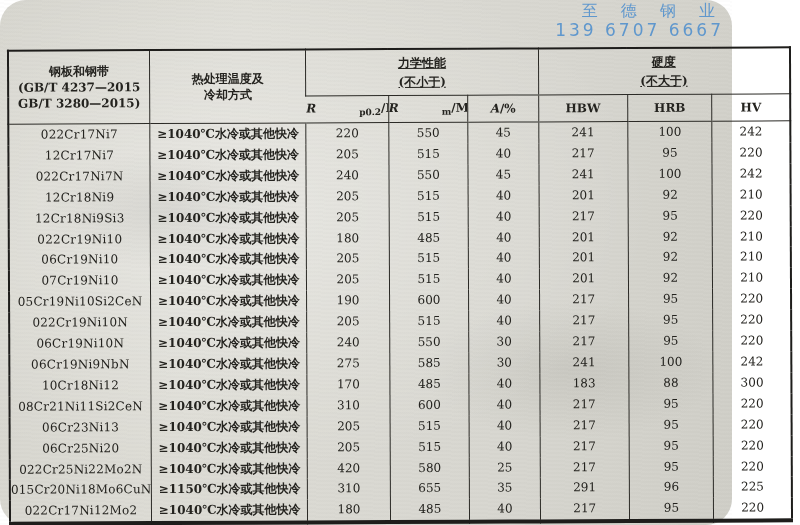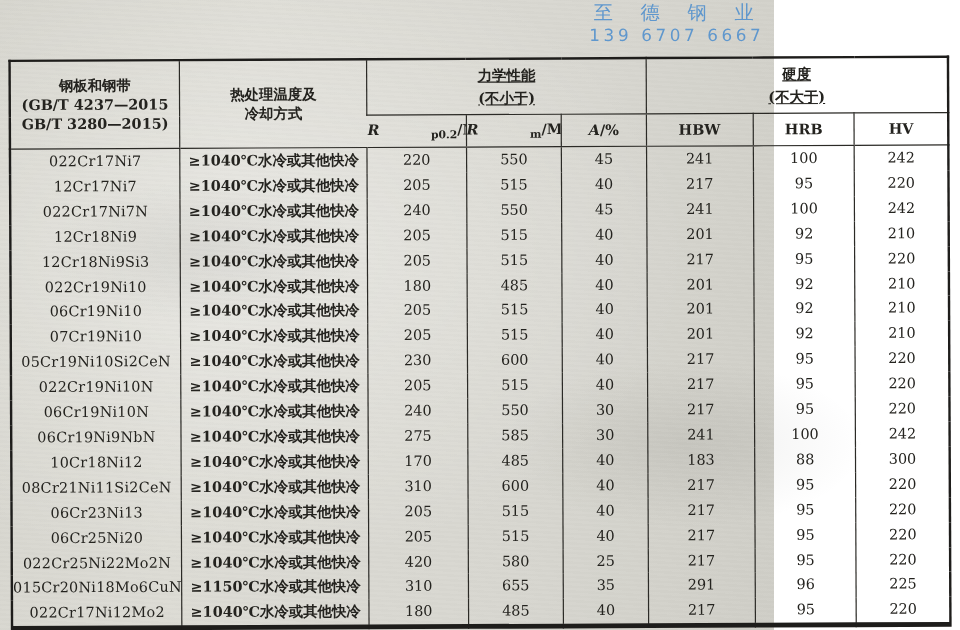--- a/index.html
+++ b/index.html
@@ -1,29 +1,29 @@
 <!DOCTYPE html>
 <html><head>
 <meta charset="utf-8">
 <style>
   html,body{margin:0;padding:0;}
   body{width:800px;height:525px;overflow:hidden;
        font-family:"DejaVu Serif","Liberation Serif",serif;}
-  .page{position:relative;width:645px;height:525px;
+  .page{position:relative;width:732px;height:525px;
         background:
           radial-gradient(ellipse at 30% 40%, rgba(255,255,255,.35), rgba(0,0,0,0) 60%),
           linear-gradient(100deg, #d6d5cd 0%, #dddcd5 30%, #d8d7d0 70%, #cfcec7 100%);
-        color:#20201e;}
+        color:#20201e;border-radius:26px;}
   .page::after{content:"";position:absolute;inset:0;pointer-events:none;
         background:repeating-linear-gradient(3deg, rgba(0,0,0,.012) 0 2px, rgba(255,255,255,.012) 2px 4px);}
   
   .wm{position:absolute;top:2px;right:8px;text-align:right;color:#5f97cd;
       font-family:"DejaVu Sans","Liberation Sans",sans-serif;z-index:3;}
   .wm-brand{font-size:16px;letter-spacing:9px;line-height:18px;}
-  .wm-phone{font-size:14px;letter-spacing:3px;line-height:20px;}
+  .wm-phone{font-size:17px;letter-spacing:3px;line-height:20px;}
   
   .title{position:absolute;top:21px;left:0;width:760px;text-align:center;
          font-family:"DejaVu Sans","Liberation Sans",sans-serif;
          font-weight:bold;font-size:14.5px;letter-spacing:1px;z-index:2;}
   
   .tbl-wrap{position:absolute;left:8px;top:48px;width:784px;z-index:2;transform:rotate(-0.25deg);}
   table{width:784px;border-collapse:collapse;table-layout:fixed;
         border:2px solid #1e1d1b;border-bottom-width:4px;}
   th,td{padding:0;margin:0;overflow:hidden;white-space:nowrap;
         font-size:12px;color:#24231f;text-align:center;vertical-align:middle;}
@@ -184,21 +184,21 @@
       <td class="num">515</td>
       <td class="num">40</td>
       <td class="num">201</td>
       <td class="num">92</td>
       <td class="num">210</td>
     </tr>
 
     <tr>
       <td class="grade-cell">05Cr19Ni10Si2CeN</td>
       <td class="treat-cell">≥1040℃水冷或其他快冷</td>
-      <td class="num">230</td>
+      <td class="num">190</td>
       <td class="num">600</td>
       <td class="num">40</td>
       <td class="num">217</td>
       <td class="num">95</td>
       <td class="num">220</td>
     </tr>
 
     <tr>
       <td class="grade-cell">022Cr19Ni10N</td>
       <td class="treat-cell">≥1040℃水冷或其他快冷</td>

